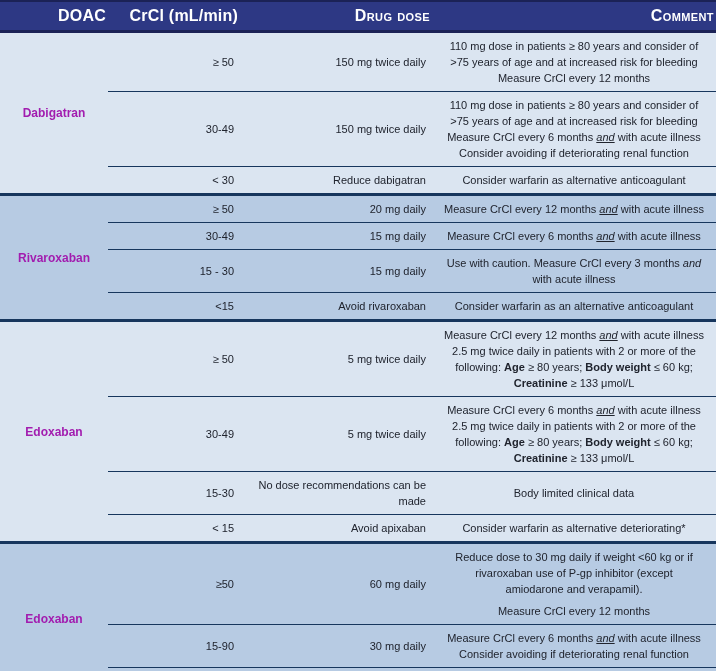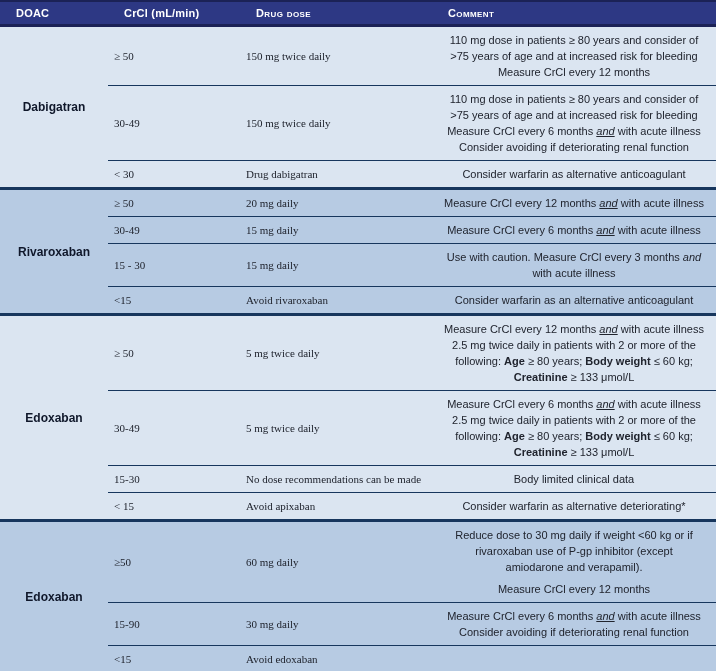--- a/index.html
+++ b/index.html
@@ -19,40 +19,40 @@
   }
   table{
     border-collapse:collapse;table-layout:fixed;
     width:716px;margin:0;
     border-top:2px solid var(--header-edge);
     border-bottom:3px solid var(--line);
   }
   thead th{
     background:var(--header-bg);color:var(--header-text);
     border-bottom:3px solid var(--header-edge);
-    font-size:11px;font-weight:bold;
-    padding:5px 16px;text-align:left;vertical-align:middle;
+    font-size:16px;font-weight:bold;
+    padding:5px 2px;text-align:right;vertical-align:middle;
     letter-spacing:.2px;
   }
   th .sc{font-variant:small-caps;letter-spacing:.4px;}
   th .normal{font-weight:600;}
   tbody td{
     font-size:11px;line-height:16px;
     padding:5px 6px;vertical-align:middle;
   }
   tr.sec-light td{background:var(--light);}
   tr.sec-medium td{background:var(--medium);}
   tr.group-start td{border-top:3px solid var(--line);}
   tr.inner td{border-top:1.5px solid var(--line);}
   tr.first-row td{border-top:1px solid #ffffff;}
   td.doac-cell{
     font-weight:bold;font-size:12px;text-align:center;
-    color:#0f172a;
-  }
-  td.crcl-cell,td.dose-cell{text-align:left;font-family:Liberation Serif, serif;}
+    color:#a21caf;
+  }
+  td.crcl-cell,td.dose-cell{text-align:right;}
   td.comment-cell{text-align:center;}
   .cline{white-space:nowrap;}
   .para-gap{margin-top:6px;}
   .seg-iu{font-style:italic;text-decoration:underline;}
   .seg-i{font-style:italic;}
   .seg-b{font-weight:bold;}
 </style>
 </head>
 <body>
 
@@ -95,21 +95,21 @@
         <td class="dose-cell">150 mg twice daily</td>
         <td class="comment-cell">
           <div class="cline"><span>110 mg dose in patients ≥ 80 years and consider of</span></div>
           <div class="cline"><span>&gt;75 years of age and at increased risk for bleeding</span></div>
           <div class="cline"><span>Measure CrCl every 6 months </span><span class="seg-iu">and</span><span> with acute illness</span></div>
           <div class="cline"><span>Consider avoiding if deteriorating renal function</span></div>
         </td>
       </tr>
       <tr class="sec-light inner">
         <td class="crcl-cell">&lt; 30</td>
-        <td class="dose-cell">Drug dabigatran</td>
+        <td class="dose-cell">Reduce dabigatran</td>
         <td class="comment-cell">
           <div class="cline"><span>Consider warfarin as alternative anticoagulant</span></div>
         </td>
       </tr>
       <tr class="sec-medium group-start">
         <td class="doac-cell" rowspan="4">Rivaroxaban</td>
         <td class="crcl-cell">≥ 50</td>
         <td class="dose-cell">20 mg daily</td>
         <td class="comment-cell">
           <div class="cline"><span>Measure CrCl every 12 months </span><span class="seg-iu">and</span><span> with acute illness</span></div>

